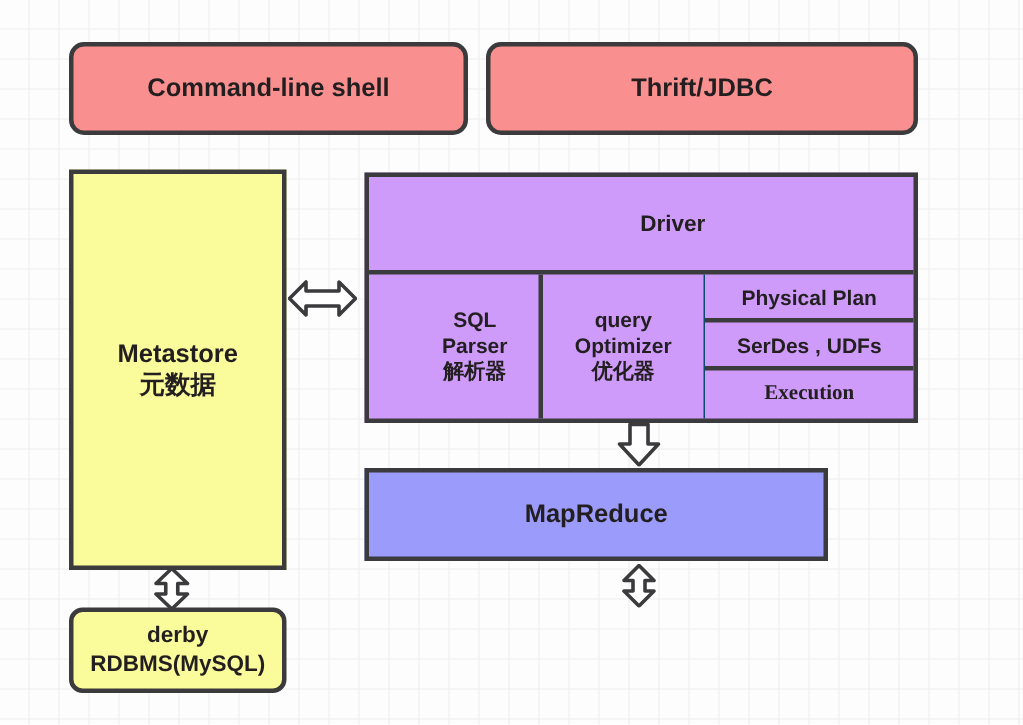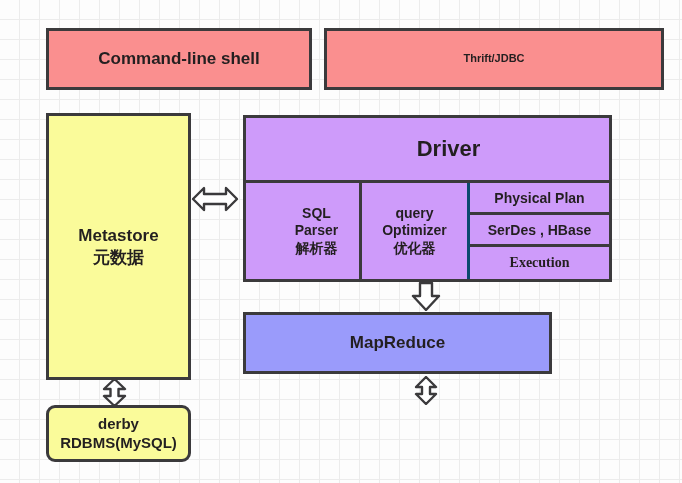--- a/index.html
+++ b/index.html
@@ -31,32 +31,32 @@
     align-items: center;
     justify-content: center;
     text-align: center;
     color: #231f20;
     font-weight: bold;
     line-height: 1.22;
   }
   .node.rounded { border-radius: 9px; }
 
   
-  .fill-salmon { background: #fa8f8f; }
+  .fill-salmon { background: #fa8f8f; border-radius: 10px; }
   .fill-yellow { background: #fafb9a; }
   .fill-blue   { background: #9a9bfb; }
 
   
   #client-shell {
     left: 46px;  top: 28px;  width: 266px; height: 62px;
     font-size: 17px;
   }
   #client-thrift {
-    left: 324px; top: 28px;  width: 340px; height: 62px;
-    font-size: 11px;
+    left: 324px; top: 28px;  width: 288px; height: 62px;
+    font-size: 17px;
   }
 
   
   #metastore {
     left: 46px; top: 113px; width: 145px; height: 267px;
     font-size: 17px;
   }
   #metastore .label-stack { display: block; }
 
   #derby {
@@ -74,21 +74,21 @@
     display: flex;
     flex-direction: column;
   }
   #driver-title {
     height: 62px;
     flex: 0 0 62px;
     border-bottom: 3px solid #3b3a3c;
     display: flex;
     align-items: center;
     justify-content: center;
-    font-size: 22px;
+    font-size: 15px;
     font-weight: bold;
     color: #231f20;
     padding-left: 42px;
   }
   #driver-body {
     flex: 1 1 auto;
     display: flex;
     flex-direction: row;
   }
   .driver-cell {
@@ -102,21 +102,21 @@
     line-height: 1.25;
     box-sizing: border-box;
   }
   #cell-parser {
     flex: 0 0 116px;
     border-right: 3px solid #3b3a3c;
     padding-left: 28px;
   }
   #cell-optimizer {
     flex: 0 0 108px;
-    border-right: 3px solid #0c4a6e;
+    border-right: 1px solid #0c4a6e;
     align-items: center;
   }
   #cell-stack {
     flex: 1 1 auto;
     display: flex;
     flex-direction: column;
   }
   .stack-item {
     flex: 1 1 33.33%;
     display: flex;
@@ -199,21 +199,21 @@
           <div>Optimizer</div>
           <div class="cjk">优化器</div>
         </div>
       </div>
 
       <div id="cell-stack">
         <div class="stack-item">
           <span>Physical Plan</span>
         </div>
         <div class="stack-item">
-          <span>SerDes , HBase</span>
+          <span>SerDes , UDFs</span>
         </div>
         <div class="stack-item">
           <span>Execution</span>
         </div>
       </div>
 
     </div>
   </div>
 
   <div class="node fill-blue" id="mapreduce">

